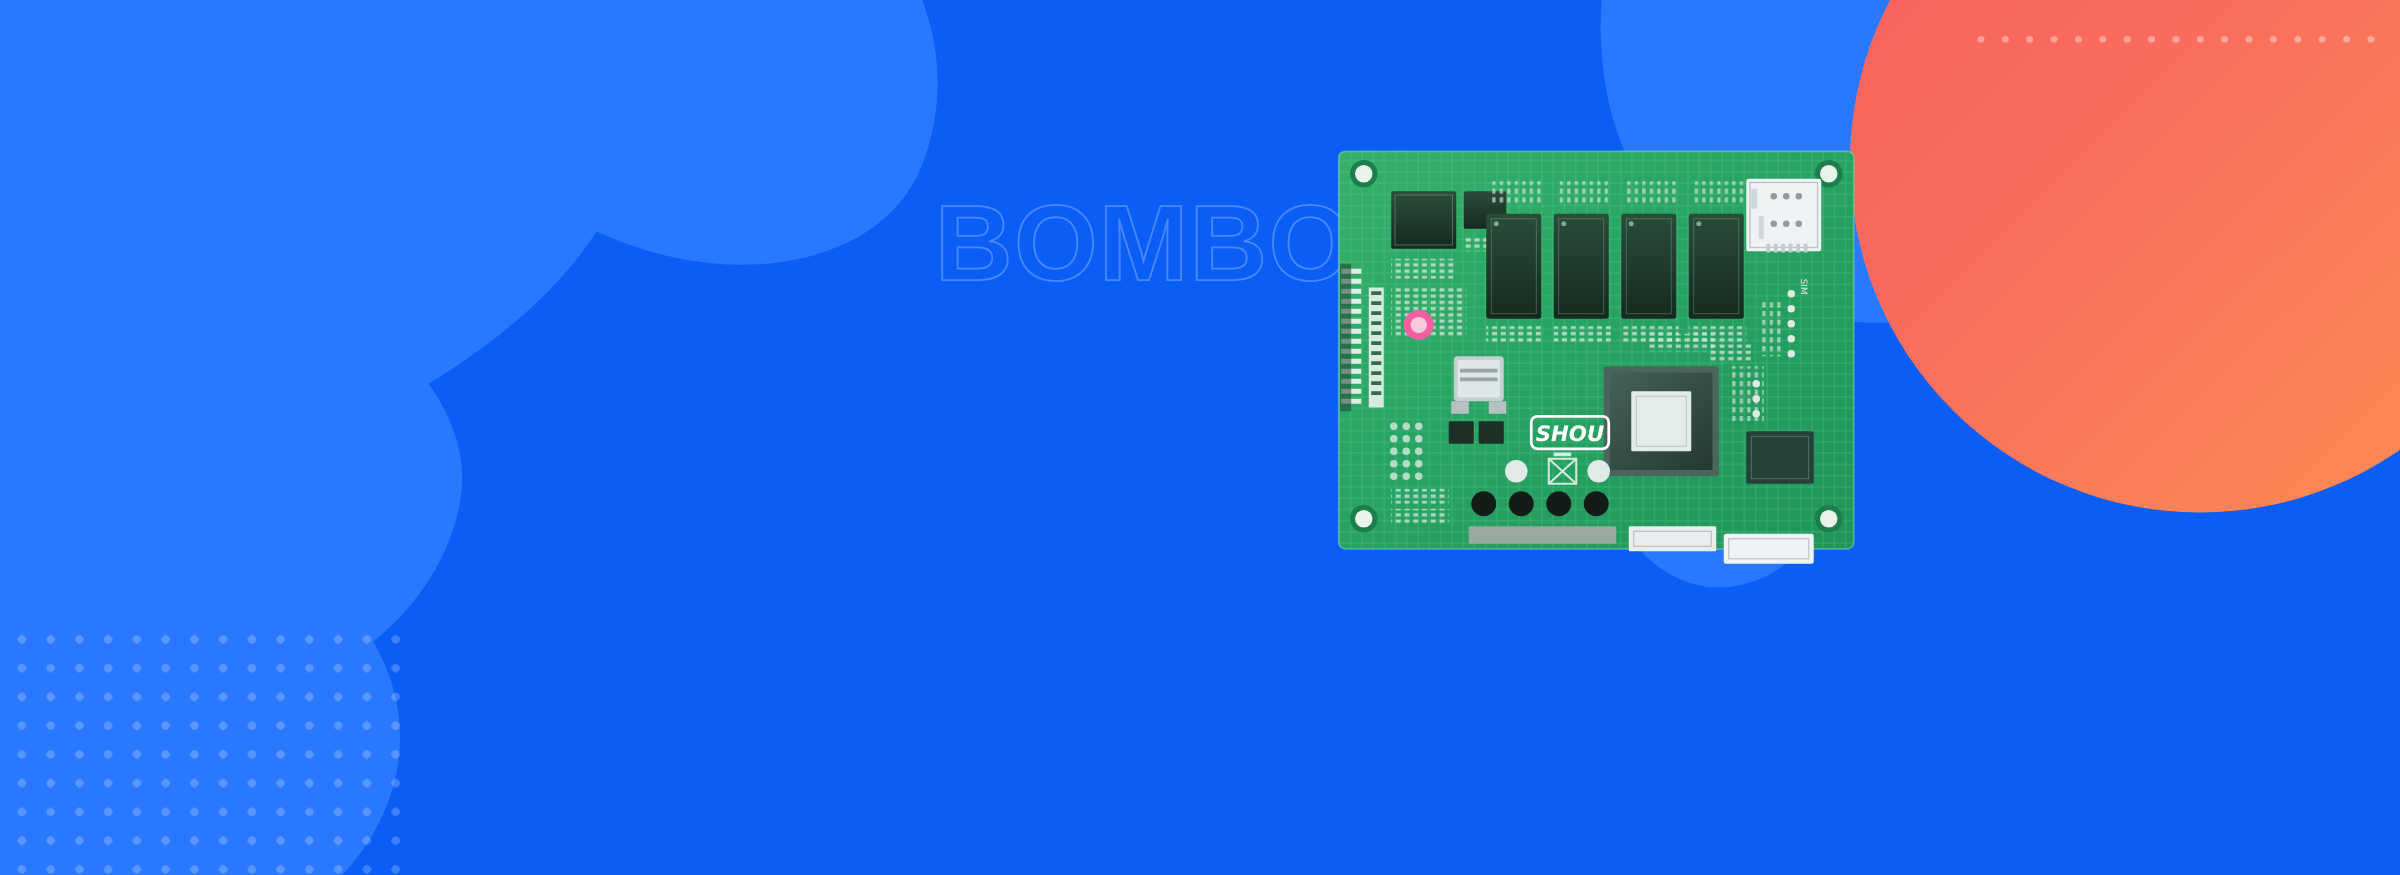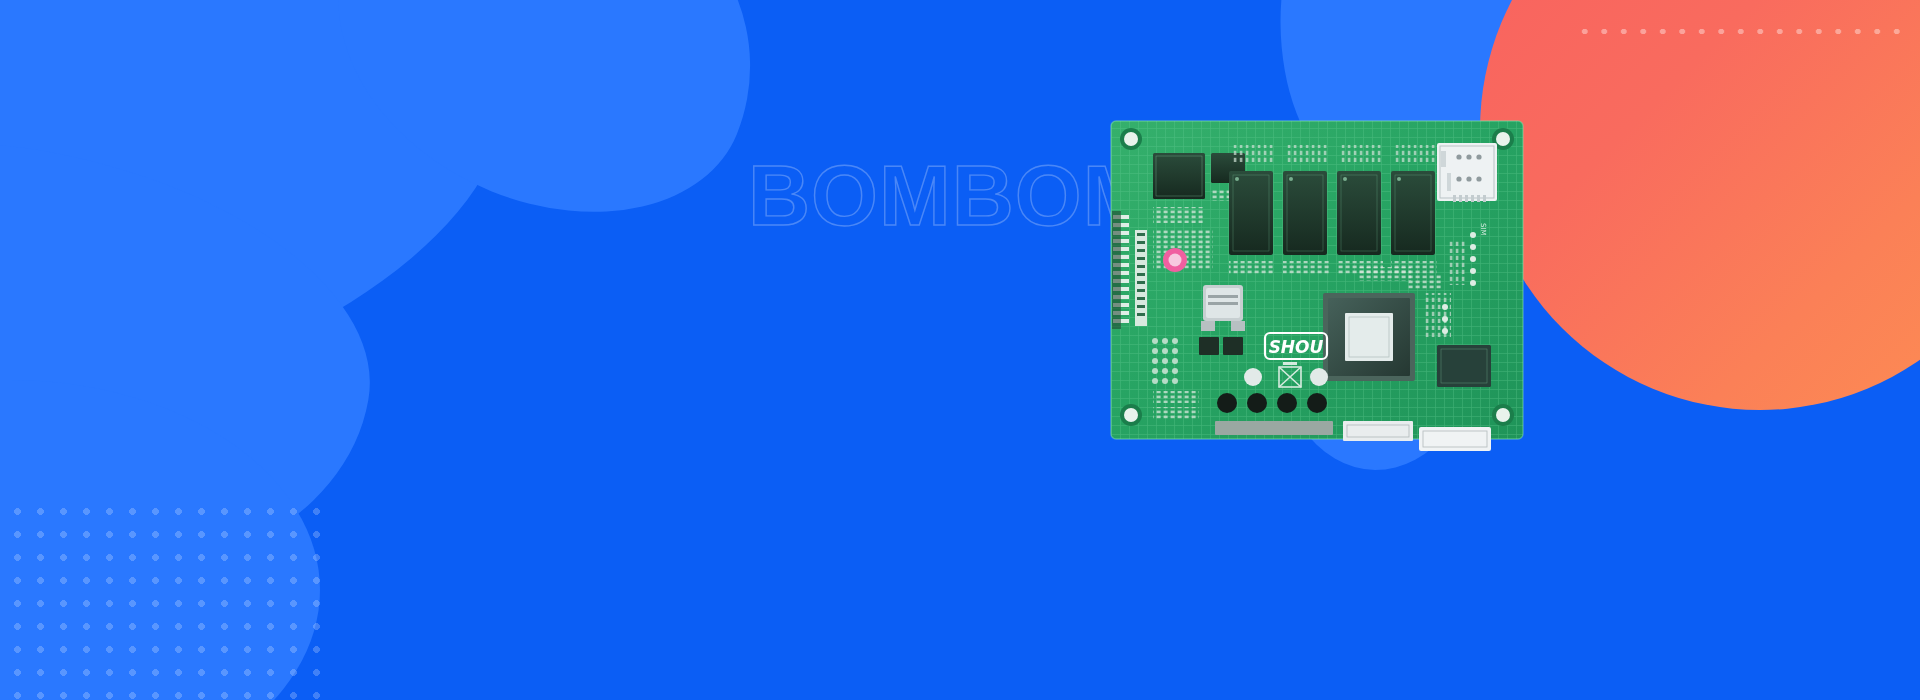--- a/index.html
+++ b/index.html
@@ -91,21 +91,21 @@
     line-height:1;
     color:transparent;
     -webkit-text-stroke:1.4px rgba(255,255,255,.26);
     white-space:nowrap;
     user-select:none;
   }
 
   
   .pcb-wrap {
     position:absolute;
-    left:1107px; top:115px;
+    left:1067px; top:115px;
     width:425px; height:340px;
   }
 
   
   .content {
     position:absolute;
     left:740px; top:196px;
     width:320px;
     text-align:center;
     z-index:6;

